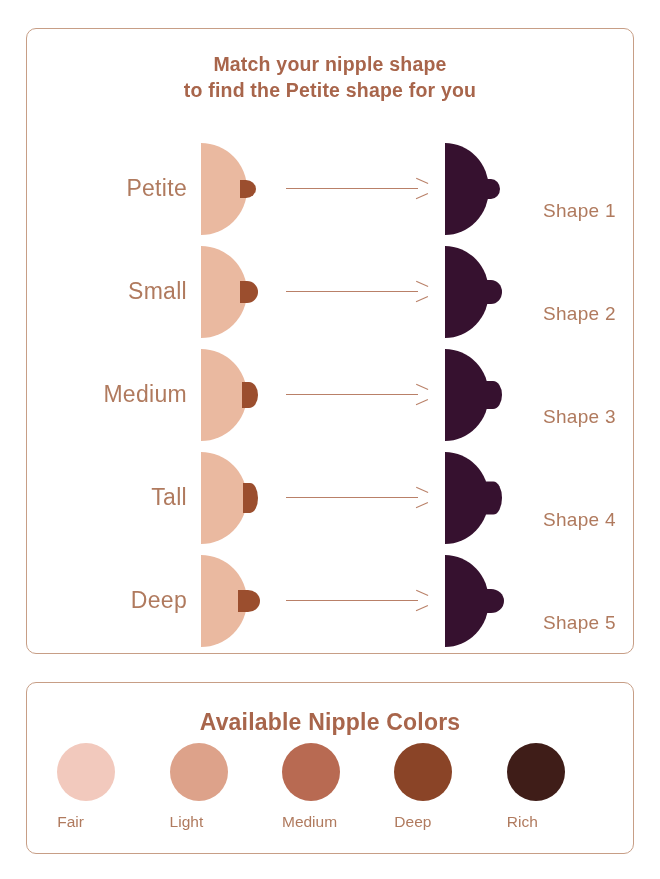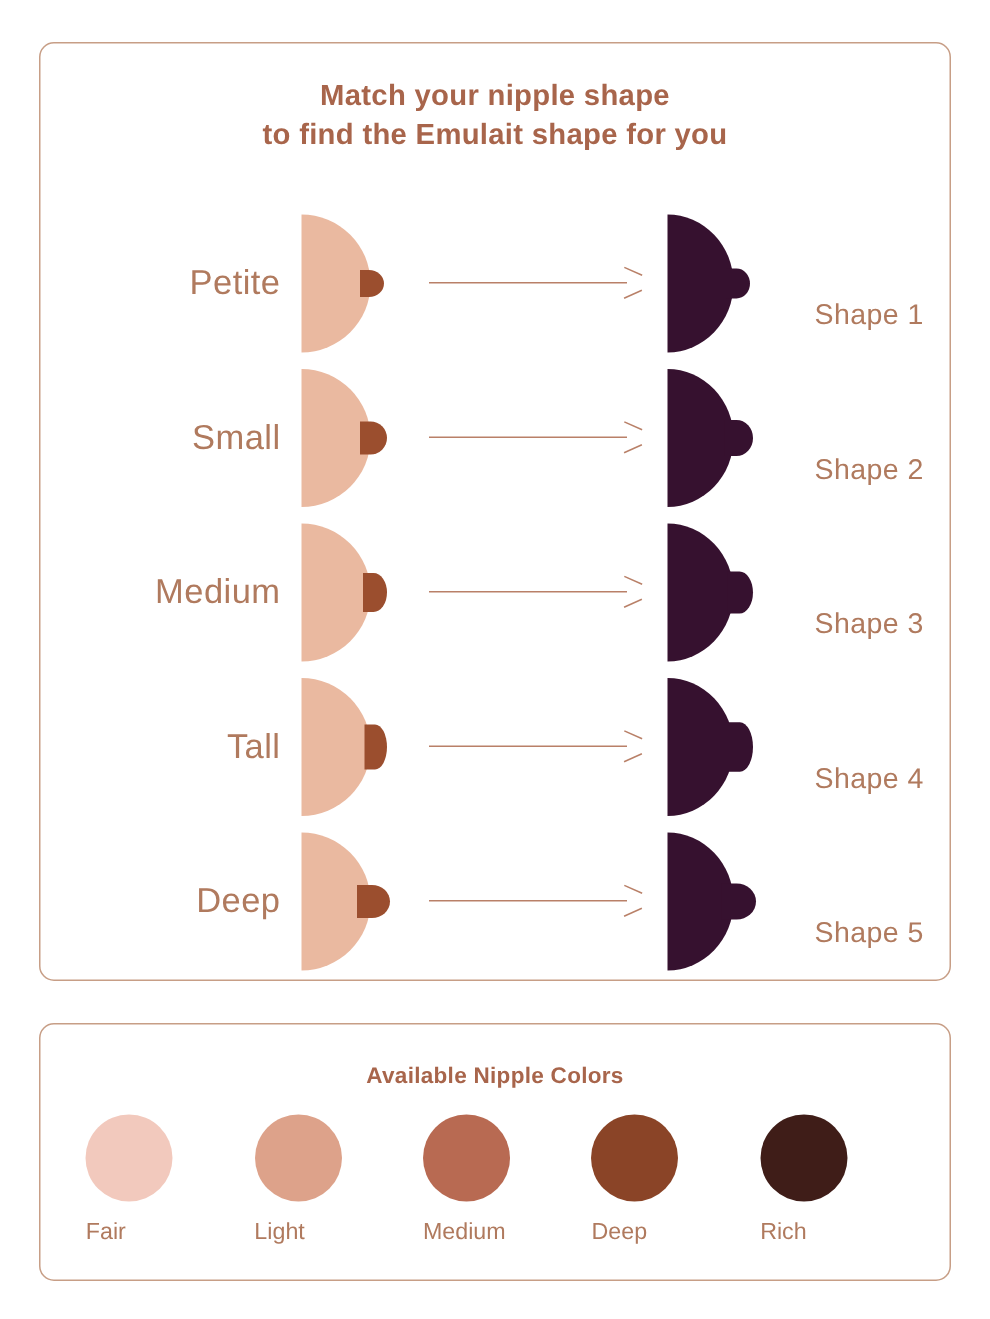--- a/index.html
+++ b/index.html
@@ -206,21 +206,21 @@
     border: 1px solid #c79e86;
     border-radius: 10px;
     background: #ffffff;
   }
   .colors-title {
     position: absolute;
     left: 0;
     top: 26px;
     width: 100%;
     text-align: center;
-    font-size: 15px;
+    font-size: 23px;
     font-weight: bold;
     color: #a8654b;
     letter-spacing: 0.2px;
   }
   .swatches {
     position: absolute;
     left: 0;
     top: 60px;
     width: 100%;
     display: flex;
@@ -247,21 +247,21 @@
 </style>
 </head>
 <body>
 
 <div class="page">
 
   <div class="card">
 
     <div class="card-title">
       <span>Match your nipple shape</span>
-      <span class="line2">to find the Emulait shape for you</span>
+      <span class="line2">to find the Petite shape for you</span>
     </div>
 
     <div class="rows">
 
       <div class="row">
         <div class="row-label">Petite</div>
         <div class="breast-wrap">
           <div class="breast" style="background: rgb(234, 185, 160);">
             <span class="nipple n-petite" style="background: rgb(155, 78, 46);"></span>
           </div>

